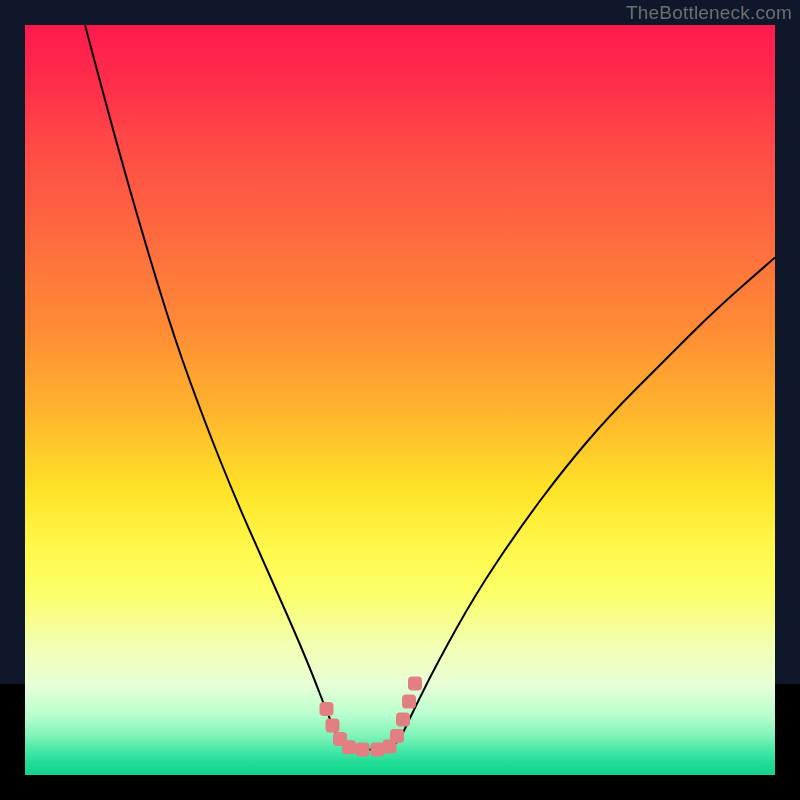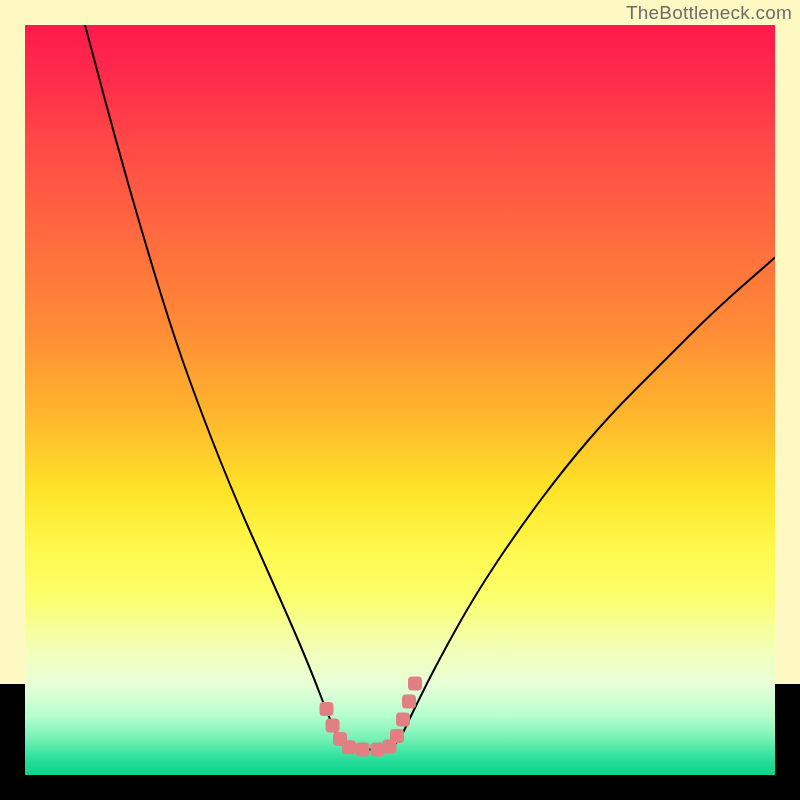--- a/index.html
+++ b/index.html
@@ -10,21 +10,21 @@
     background: #000;
     overflow: hidden;
     font-family: Arial, Helvetica, sans-serif;
   }
   .frame {
     position: absolute;
     left: 0;
     top: 0;
     width: 800px;
     height: 684px;
-    background: #fef9c3;
+    background: #0f172a;
   }
   .plot {
     position: absolute;
     left: 25px;
     top: 25px;
     width: 750px;
     height: 750px;
     
     background: linear-gradient(to bottom,
       #ff1a4d 0%,

